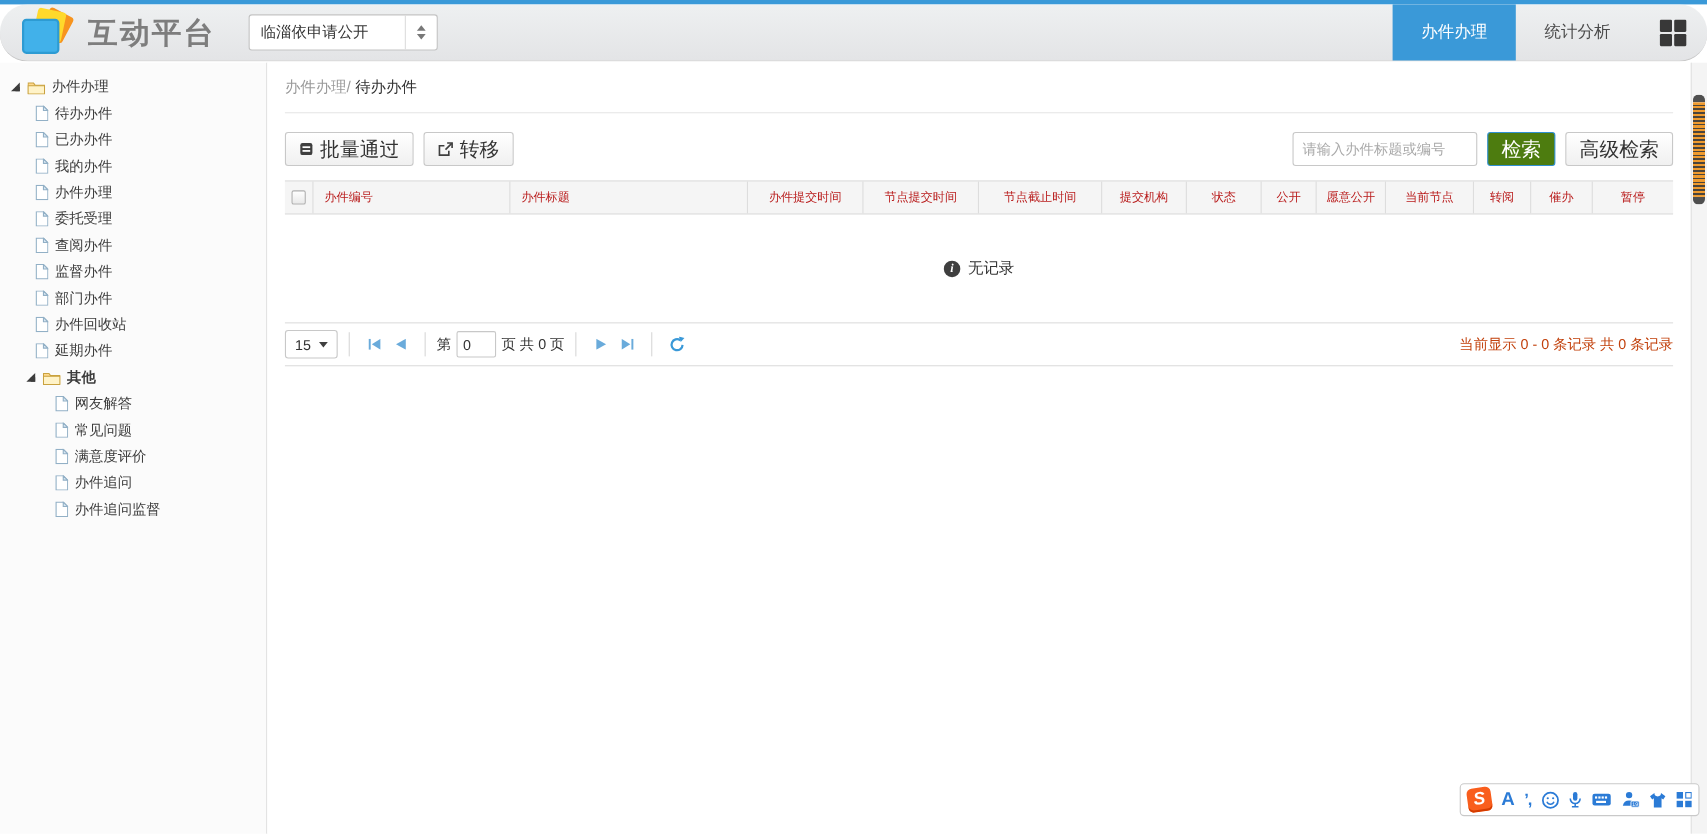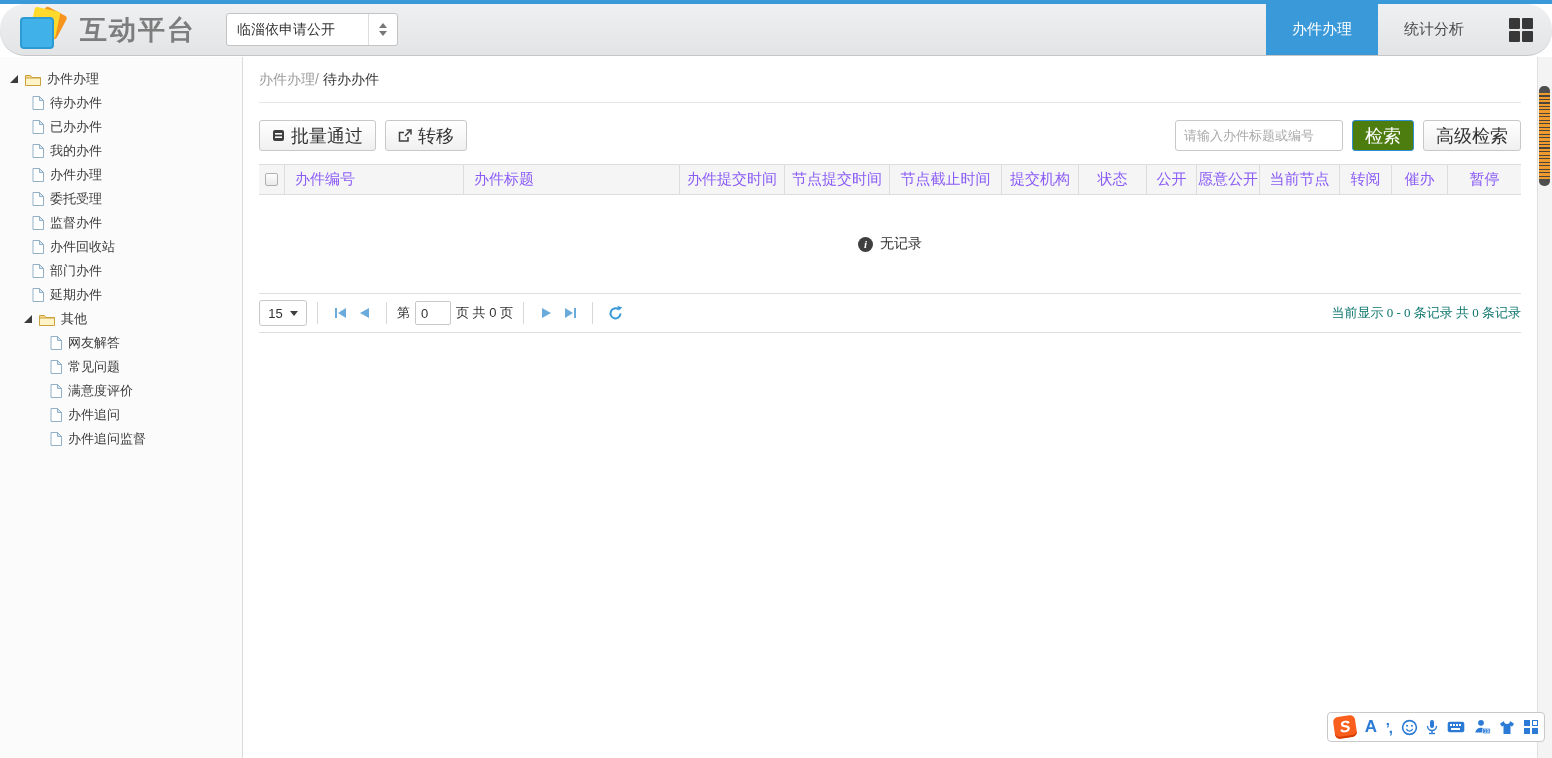--- a/index.html
+++ b/index.html
@@ -34,21 +34,21 @@
   .gridicon { display:grid; grid-template-columns:11px 11px; grid-template-rows:11px 11px; gap:2px; }
   .gridicon span { background:#383838; border-radius:1px; }
   
   .sidebar {
     position:absolute; left:0; top:57px; bottom:0; width:243px;
     background:#fbfbfb; border-right:1px solid #dcdcdc; padding-top:10px;
     font-size:13px; color:#3c3c3c;
   }
   .tree-node { height:24px; display:flex; align-items:center; gap:6px; cursor:pointer; }
   .tree-node.g0 { padding-left:10px; }
-  .tree-node.g1 { padding-left:24px; }
+  .tree-node.g1 { padding-left:24px;font-weight:bold; }
   .tree-leaf { height:24px; display:flex; align-items:center; gap:6px; cursor:pointer; }
   .tree-leaf.g0 { padding-left:32px; }
   .tree-leaf.g1 { padding-left:50px; }
   .caret { width:0; height:0; border:4px solid transparent; border-bottom:4px solid #3c3c3c; border-right:4px solid #3c3c3c; margin-right:1px; }
   .icon { display:inline-flex; align-items:center; }
   
   .main { position:absolute; left:243px; top:57px; right:15px; bottom:0; background:#fff; padding:14px 16px 0 16px; }
   .breadcrumb { font-size:14px; }
   .bc-section { color:#9a9a9a; }
   .bc-page { color:#333; margin-left:4px; }
@@ -58,37 +58,37 @@
     height:31px; padding:0 12px; background:linear-gradient(#ffffff,#f0f0f0);
     border:1px solid #c8c8c8; border-radius:3px; font-size:18px; color:#333;
     display:inline-flex; align-items:center; gap:6px; cursor:pointer; margin-right:9px;
   }
   .btn-primary { background:#4d7c0f; border-color:#3090d2; color:#fff; margin-right:0; }
   .toolbar-right { margin-left:auto; display:flex; align-items:center; gap:9px; }
   .search-input { width:168px; height:31px; border:1px solid #c8c8c8; border-radius:3px; padding:0 8px; font-size:13px; color:#333; outline:none; }
   .search-input::placeholder { color:#a9a9a9; }
   
   .thead { margin-top:13px; display:flex; height:31px; background:#f5f5f5; border-top:1px solid #ddd; border-bottom:1px solid #ddd; }
-  .th { display:flex; align-items:center; justify-content:center; font-size:15px; color:#8b5cf6; border-left:1px solid #ddd; padding:0 4px; overflow:hidden; white-space:nowrap; }
+  .th { display:flex; align-items:center; justify-content:center; font-size:11px; color:#b91c1c; border-left:1px solid #ddd; padding:0 4px; overflow:hidden; white-space:nowrap; }
   .th:first-child { border-left:none; }
   .th.al { justify-content:flex-start; padding-left:10px; }
   .w0{width:25px;} .w1{width:179px;} .w2{width:216px;} .w3{width:105px;} .w4{width:105px;}
   .w5{width:112px;} .w6{width:77px;} .w7{width:68px;} .w8{width:50px;} .w9{width:63px;text-align:center;}
   .w10{width:80px;text-align:right;} .w11{width:52px;} .w12{width:56px;} .w13{flex:1;}
   .checkbox { width:13px; height:13px; border:1px solid #b0b0b0; border-radius:2px; background:linear-gradient(#fefefe,#e9e9e9); cursor:pointer; }
   .empty { height:98px; display:flex; align-items:center; justify-content:center; gap:7px; font-size:14px; color:#333; }
   .info-icon { width:15px; height:15px; border-radius:50%; background:#3f3f3f; color:#fff; font:italic bold 11px/15px "Liberation Serif","DejaVu Serif",serif; text-align:center; }
   
   .pager { height:40px; border-top:1px solid #ddd; border-bottom:1px solid #ddd; display:flex; align-items:center; font-size:13px; color:#333; }
   .page-size { width:48px; height:26px; border:1px solid #c8c8c8; border-radius:3px; background:#fff; display:flex; align-items:center; justify-content:center; gap:7px; cursor:pointer; }
   .tri-down-sm { width:0;height:0; border:4px solid transparent; border-top:5px solid #3f3f3f; margin-top:4px; }
   .psep { width:1px; height:22px; background:#d8d8d8; margin:0 10px; }
   .pbtn { display:inline-flex; align-items:center; justify-content:center; width:24px; height:24px; cursor:pointer; }
   .page-input { width:36px; height:24px; border:1px solid #c8c8c8; border-radius:2px; font-size:13px; padding-left:5px; margin:0 5px; outline:none; color:#333; }
-  .pager-summary { margin-left:auto; font-size:13px; color:#0f766e;font-family:Liberation Serif, serif; }
+  .pager-summary { margin-left:auto; font-size:13px; color:#c2410c; }
   
   .scrollbar { position:absolute; right:0; top:57px; bottom:0; width:15px; background:#f4f4f4; border-left:1px solid #e0e0e0; }
   .scroll-thumb {
     position:absolute; top:29px; left:1px; width:11px; height:100px; border-radius:5px;
     border-top:7px solid #4f4f4f; border-bottom:7px solid #4f4f4f;
     background:repeating-linear-gradient(180deg,#ef9a2d 0px,#ef9a2d 2px,#4a443c 2px,#4a443c 3.5px);
     cursor:pointer;
   }
   
   .ime {
@@ -194,39 +194,48 @@
       </span>
     <span>委托受理</span>
   </div>
   <div class="tree-leaf g0">
     <span class="icon">
         <svg width="12" height="14" viewBox="0 0 12 14">
           <path d="M1 0.5 h6.5 L11.5 4.5 v9 h-10.5 z" fill="#fff" stroke="#92b0c6"></path>
           <path d="M7.5 0.5 l4 4 h-4 z" fill="#d8e7f3" stroke="#92b0c6"></path>
         </svg>
       </span>
+    <span>查阅办件</span>
+  </div>
+  <div class="tree-leaf g0">
+    <span class="icon">
+        <svg width="12" height="14" viewBox="0 0 12 14">
+          <path d="M1 0.5 h6.5 L11.5 4.5 v9 h-10.5 z" fill="#fff" stroke="#92b0c6"></path>
+          <path d="M7.5 0.5 l4 4 h-4 z" fill="#d8e7f3" stroke="#92b0c6"></path>
+        </svg>
+      </span>
     <span>监督办件</span>
   </div>
   <div class="tree-leaf g0">
     <span class="icon">
         <svg width="12" height="14" viewBox="0 0 12 14">
           <path d="M1 0.5 h6.5 L11.5 4.5 v9 h-10.5 z" fill="#fff" stroke="#92b0c6"></path>
           <path d="M7.5 0.5 l4 4 h-4 z" fill="#d8e7f3" stroke="#92b0c6"></path>
         </svg>
       </span>
+    <span>部门办件</span>
+  </div>
+  <div class="tree-leaf g0">
+    <span class="icon">
+        <svg width="12" height="14" viewBox="0 0 12 14">
+          <path d="M1 0.5 h6.5 L11.5 4.5 v9 h-10.5 z" fill="#fff" stroke="#92b0c6"></path>
+          <path d="M7.5 0.5 l4 4 h-4 z" fill="#d8e7f3" stroke="#92b0c6"></path>
+        </svg>
+      </span>
     <span>办件回收站</span>
-  </div>
-  <div class="tree-leaf g0">
-    <span class="icon">
-        <svg width="12" height="14" viewBox="0 0 12 14">
-          <path d="M1 0.5 h6.5 L11.5 4.5 v9 h-10.5 z" fill="#fff" stroke="#92b0c6"></path>
-          <path d="M7.5 0.5 l4 4 h-4 z" fill="#d8e7f3" stroke="#92b0c6"></path>
-        </svg>
-      </span>
-    <span>部门办件</span>
   </div>
   <div class="tree-leaf g0">
     <span class="icon">
         <svg width="12" height="14" viewBox="0 0 12 14">
           <path d="M1 0.5 h6.5 L11.5 4.5 v9 h-10.5 z" fill="#fff" stroke="#92b0c6"></path>
           <path d="M7.5 0.5 l4 4 h-4 z" fill="#d8e7f3" stroke="#92b0c6"></path>
         </svg>
       </span>
     <span>延期办件</span>
   </div>

